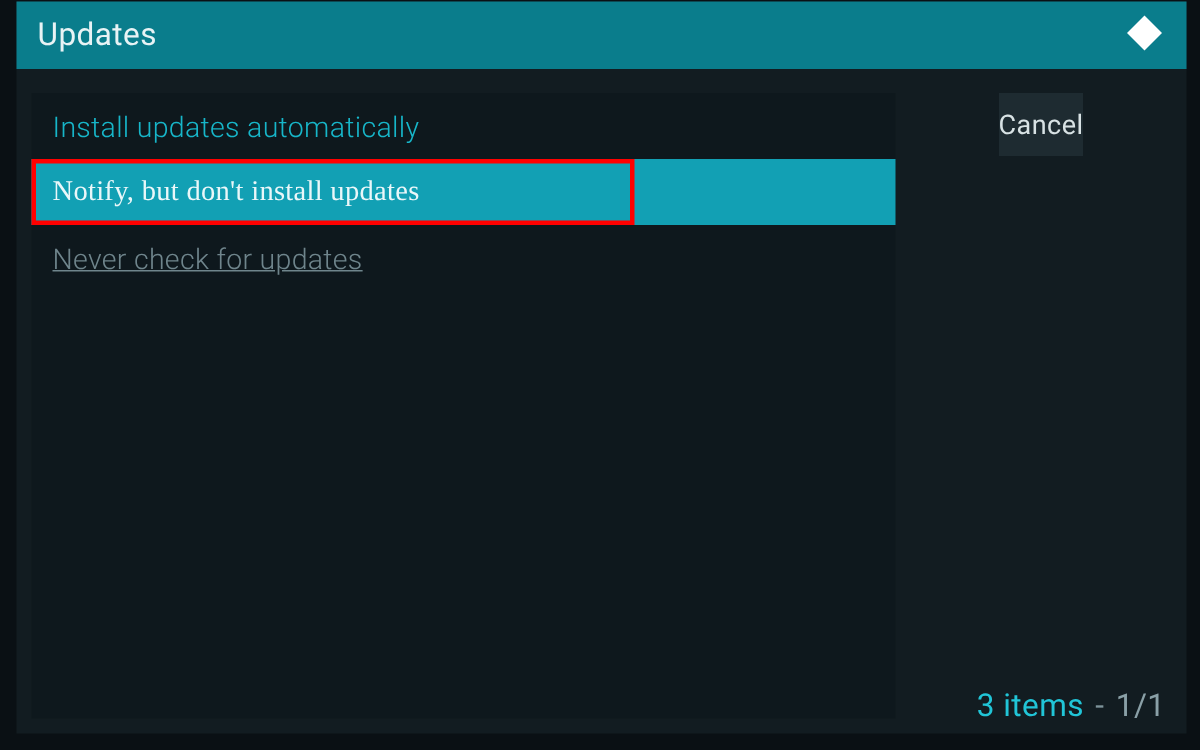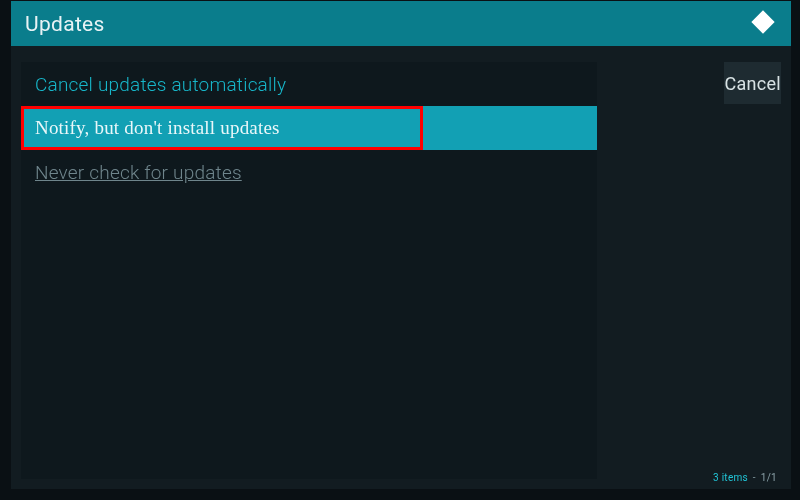--- a/index.html
+++ b/index.html
@@ -91,38 +91,38 @@
     pointer-events: none;
     left: 0;
     top: 44px;
     width: 402px;
     height: 44px;
   }
   .side {
     width: 174px;
     display: flex;
     flex-direction: column;
-    align-items: flex-end;
+    align-items: center;
   }
   .cancel-btn {
     height: 42px;
     background: #1e2b31;
     color: #d8e2e4;
     font-size: 18px;
     letter-spacing: 0.3px;
     display: flex;
     align-items: center;
     justify-content: center;
     cursor: pointer;
   }
   .footer {
     position: absolute;
     right: 14px;
     bottom: 6px;
-    font-size: 10px;
+    font-size: 21px;
     letter-spacing: 0.3px;
   }
   .footer .count {
     color: #21c5d7;
   }
   .footer .dash {
     color: #7d939a;
     margin: 0 2px;
   }
   .footer .page {
@@ -140,21 +140,21 @@
       <div class="header-icon">
         <svg viewBox="0 0 24 24">
             <path d="M12 2 L22 12 L12 22 L2 12 Z M12 6 L18 12 L12 18 L6 12 Z" fill="#fff"></path>
           </svg>
       </div>
     </div>
 
     <div class="body">
       <div class="options">
         <div class="option option-0">
-          <span>Cancel updates automatically</span>
+          <span>Install updates automatically</span>
         </div>
         <div class="option option-1 selected">
           <span>Notify, but don't install updates</span>
         </div>
         <div class="option option-2">
           <span>Never check for updates</span>
         </div>
         <div class="highlight-box"></div>
       </div>
       <div class="side">

